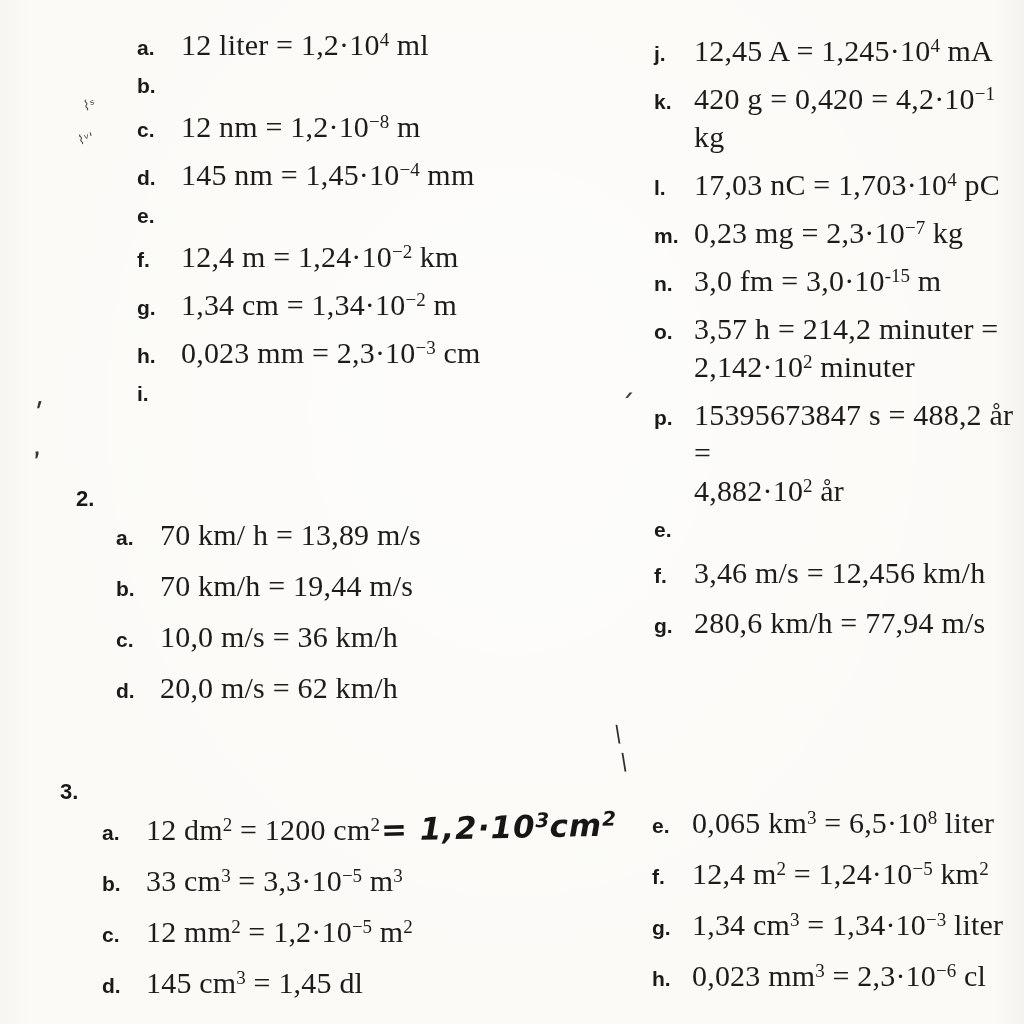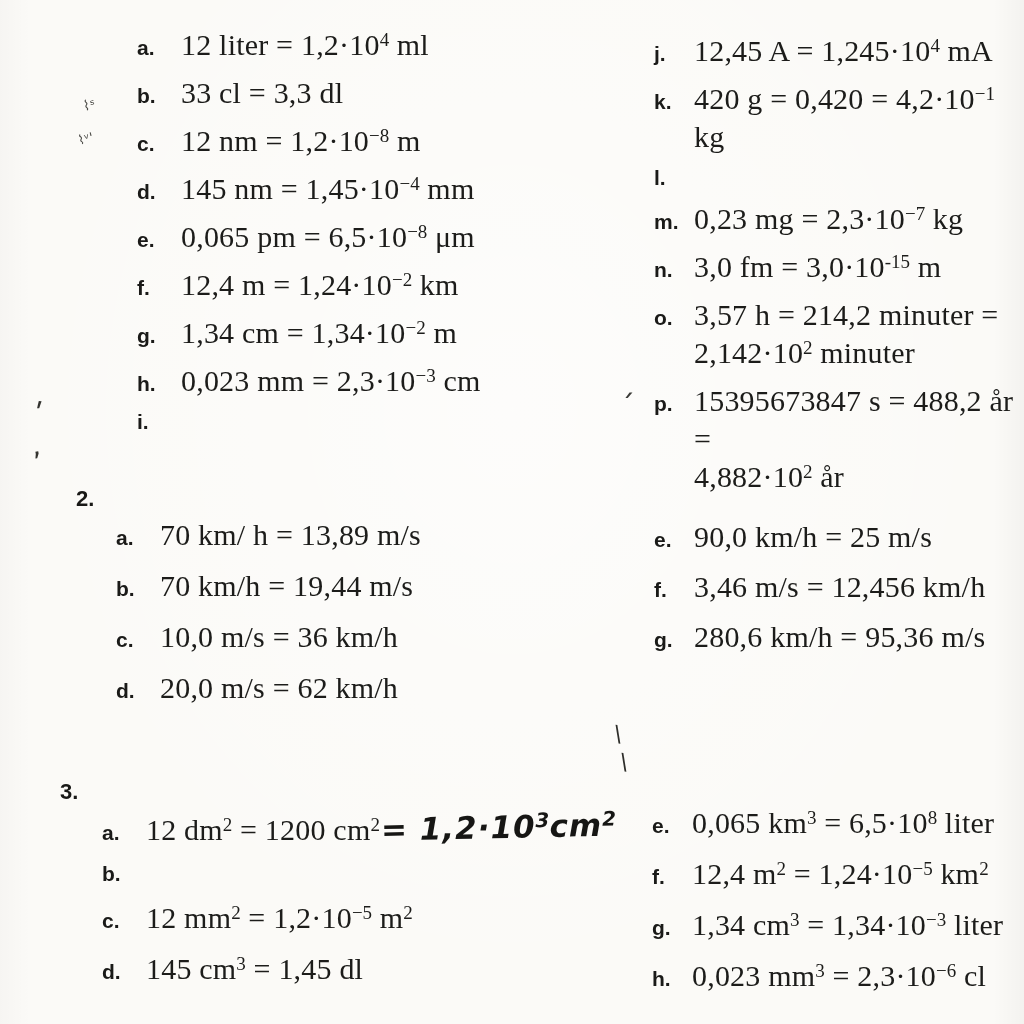--- a/index.html
+++ b/index.html
@@ -61,33 +61,31 @@
 
 <div class="page">
 
   <div class="col" id="sec1-left" style="left:137px;top:26px;">
       <div class="row">
         <span class="letter">a.</span>
         <span class="formula">12 liter = 1,2·10<sup>4</sup> ml</span>
       </div>
       <div class="row">
         <span class="letter">b.</span>
-        <span class="formula">33 cl = 3,3 dl</span>
       </div>
       <div class="row">
         <span class="letter">c.</span>
         <span class="formula">12 nm = 1,2·10<sup>−8</sup> m</span>
       </div>
       <div class="row">
         <span class="letter">d.</span>
         <span class="formula">145 nm = 1,45·10<sup>−4</sup> mm</span>
       </div>
       <div class="row">
         <span class="letter">e.</span>
-        <span class="formula">0,065 pm = 6,5·10<sup>−8</sup> μm</span>
       </div>
       <div class="row">
         <span class="letter">f.</span>
         <span class="formula">12,4 m = 1,24·10<sup>−2</sup> km</span>
       </div>
       <div class="row">
         <span class="letter">g.</span>
         <span class="formula">1,34 cm = 1,34·10<sup>−2</sup> m</span>
       </div>
       <div class="row">
@@ -102,20 +100,21 @@
       <div class="row">
         <span class="letter">j.</span>
         <span class="formula">12,45 A = 1,245·10<sup>4</sup> mA</span>
       </div>
       <div class="row">
         <span class="letter">k.</span>
         <span class="formula">420 g = 0,420 = 4,2·10<sup>−1</sup> kg</span>
       </div>
       <div class="row">
         <span class="letter">l.</span>
+        <span class="formula">17,03 nC = 1,703·10<sup>4</sup> pC</span>
       </div>
       <div class="row">
         <span class="letter">m.</span>
         <span class="formula">0,23 mg = 2,3·10<sup>−7</sup> kg</span>
       </div>
       <div class="row">
         <span class="letter">n.</span>
         <span class="formula">3,0 fm = 3,0·10<sup>-15</sup> m</span>
       </div>
       <div class="row">
@@ -143,40 +142,40 @@
         <span class="formula">10,0 m/s = 36 km/h</span>
       </div>
       <div class="row">
         <span class="letter">d.</span>
         <span class="formula">20,0 m/s = 62 km/h</span>
       </div>
     </div>
   <div class="col" id="sec2-right" style="left:654px;top:518px;">
       <div class="row">
         <span class="letter">e.</span>
-        <span class="formula">90,0 km/h = 25 m/s</span>
       </div>
       <div class="row">
         <span class="letter">f.</span>
         <span class="formula">3,46 m/s = 12,456 km/h</span>
       </div>
       <div class="row">
         <span class="letter">g.</span>
-        <span class="formula">280,6 km/h = 95,36 m/s</span>
+        <span class="formula">280,6 km/h = 77,94 m/s</span>
       </div>
     </div>
 
   <div class="sec-num" id="num3">3.</div>
   <div class="col" id="sec3-left" style="left:102px;top:810px;">
       <div class="row">
         <span class="letter">a.</span>
         <span class="formula">12 dm<sup>2</sup> = 1200 cm<sup>2</sup><span class="hand">= 1,2·10<sup>3</sup>cm<sup>2</sup></span></span>
       </div>
       <div class="row">
         <span class="letter">b.</span>
+        <span class="formula">33 cm<sup>3</sup> = 3,3·10<sup>−5</sup> m<sup>3</sup></span>
       </div>
       <div class="row">
         <span class="letter">c.</span>
         <span class="formula">12 mm<sup>2</sup> = 1,2·10<sup>−5</sup> m<sup>2</sup></span>
       </div>
       <div class="row">
         <span class="letter">d.</span>
         <span class="formula">145 cm<sup>3</sup> = 1,45 dl</span>
       </div>
     </div>

